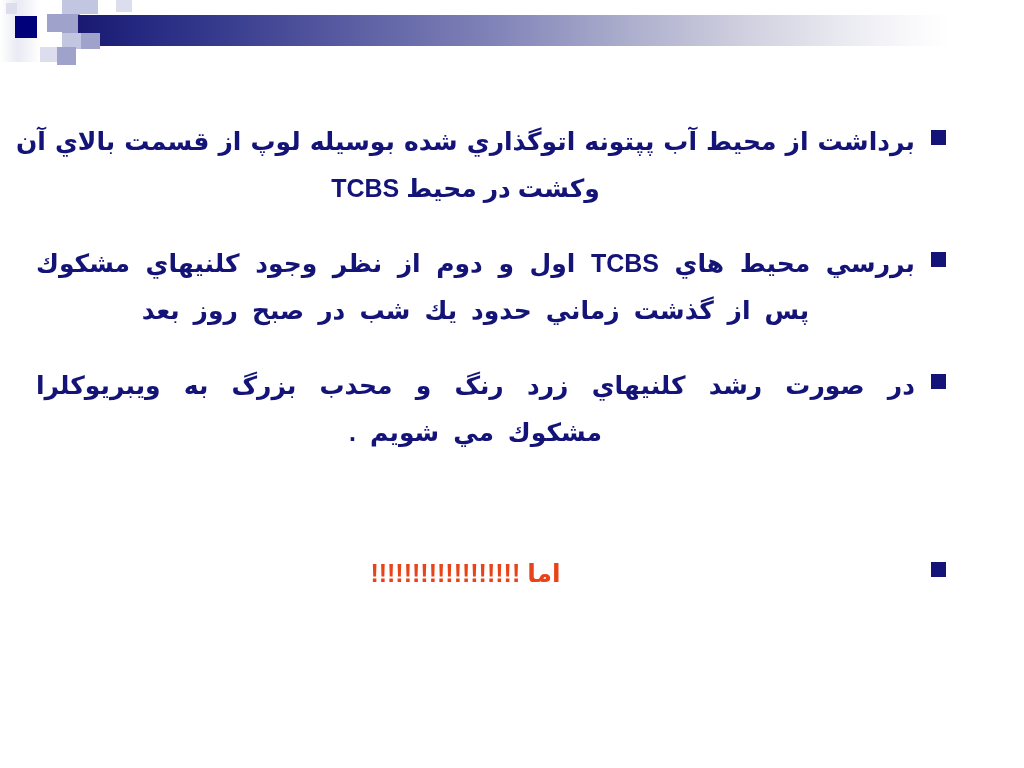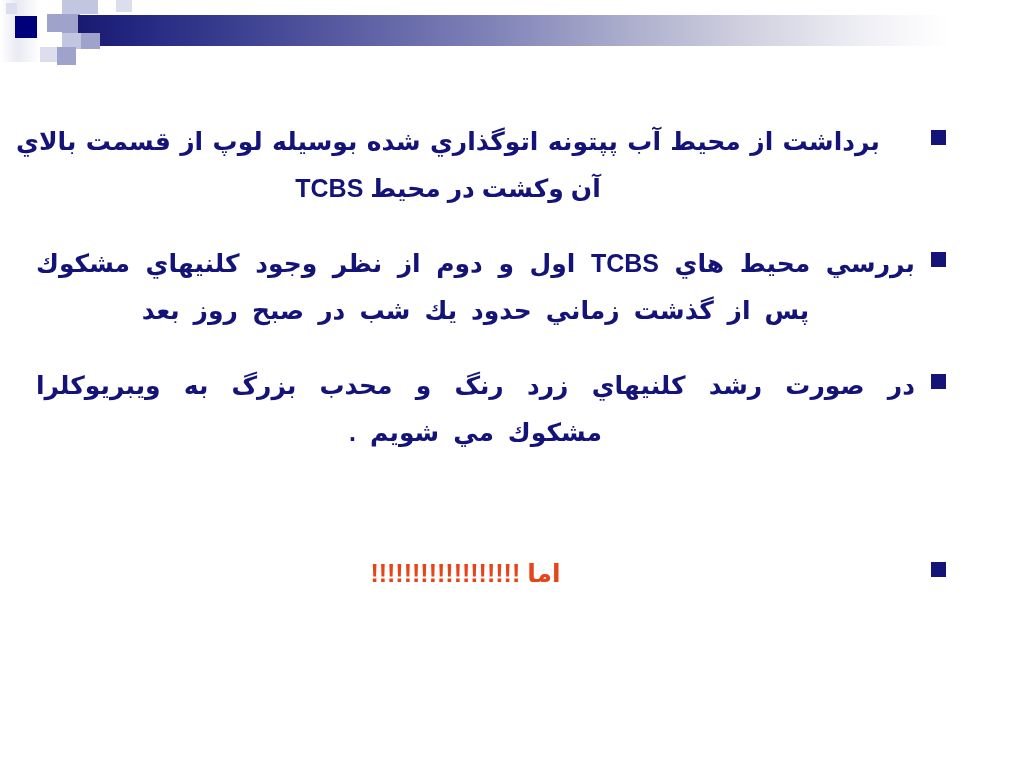--- a/index.html
+++ b/index.html
@@ -92,21 +92,21 @@
     font-weight: bold;
     font-size: 25px;
     line-height: 47px;
     letter-spacing: 0px;
   }
   .bullet-text.loose {
     word-spacing: 7px;
     margin-left: 20px;
   }
 
-  #bullet-1 { position: absolute; right: 78px; top: 14px;  width: 930px; gap: 35px; }
+  #bullet-1 { position: absolute; right: 78px; top: 14px;  width: 930px; }
   #bullet-2 { position: absolute; right: 78px; top: 136px; width: 930px; }
   #bullet-3 { position: absolute; right: 78px; top: 258px; width: 930px; }
   #bullet-4 { position: absolute; right: 78px; top: 446px; width: 930px; }
 
   #bullet-4 .bullet-text {
     color: #e8441a;
     text-align: center;
     text-align-last: center;
     font-size: 25px;
   }

